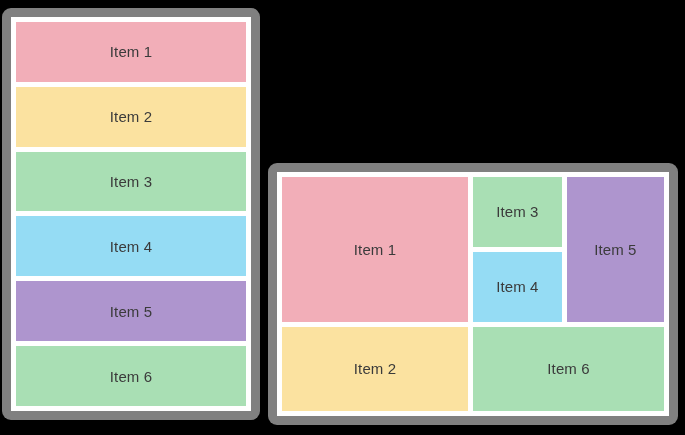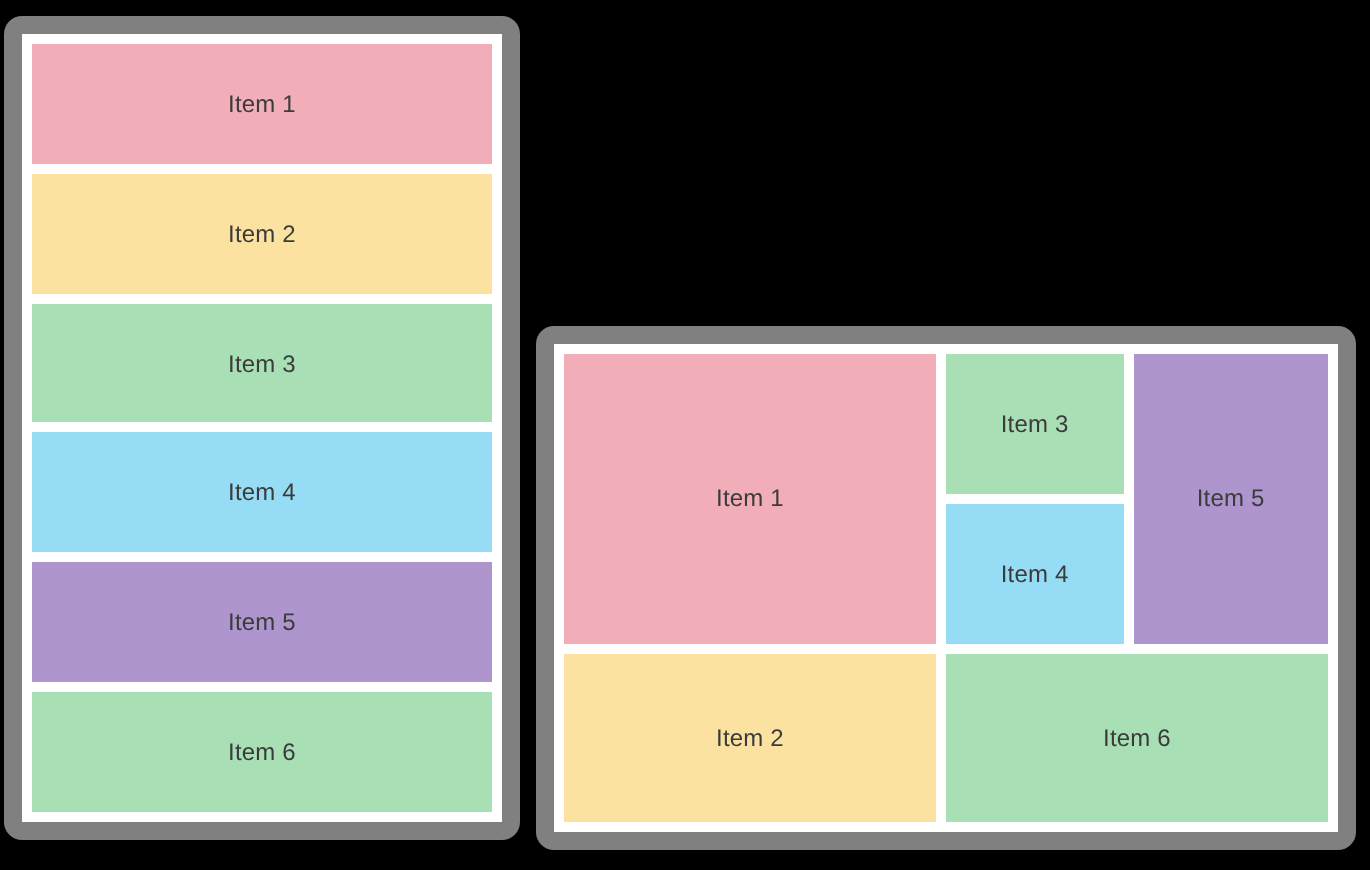--- a/index.html
+++ b/index.html
@@ -46,21 +46,21 @@
     width: 410px;
     height: 262px;
   }
 
   
   .tile {
     display: flex;
     align-items: center;
     justify-content: center;
     color: #3b3b3b;
-    font-size: 12px;
+    font-size: 15px;
     line-height: 1;
     letter-spacing: 0.1px;
     overflow: hidden;
     white-space: nowrap;
   }
 
   
   #mobile-grid {
     width: 100%;
     height: 100%;

